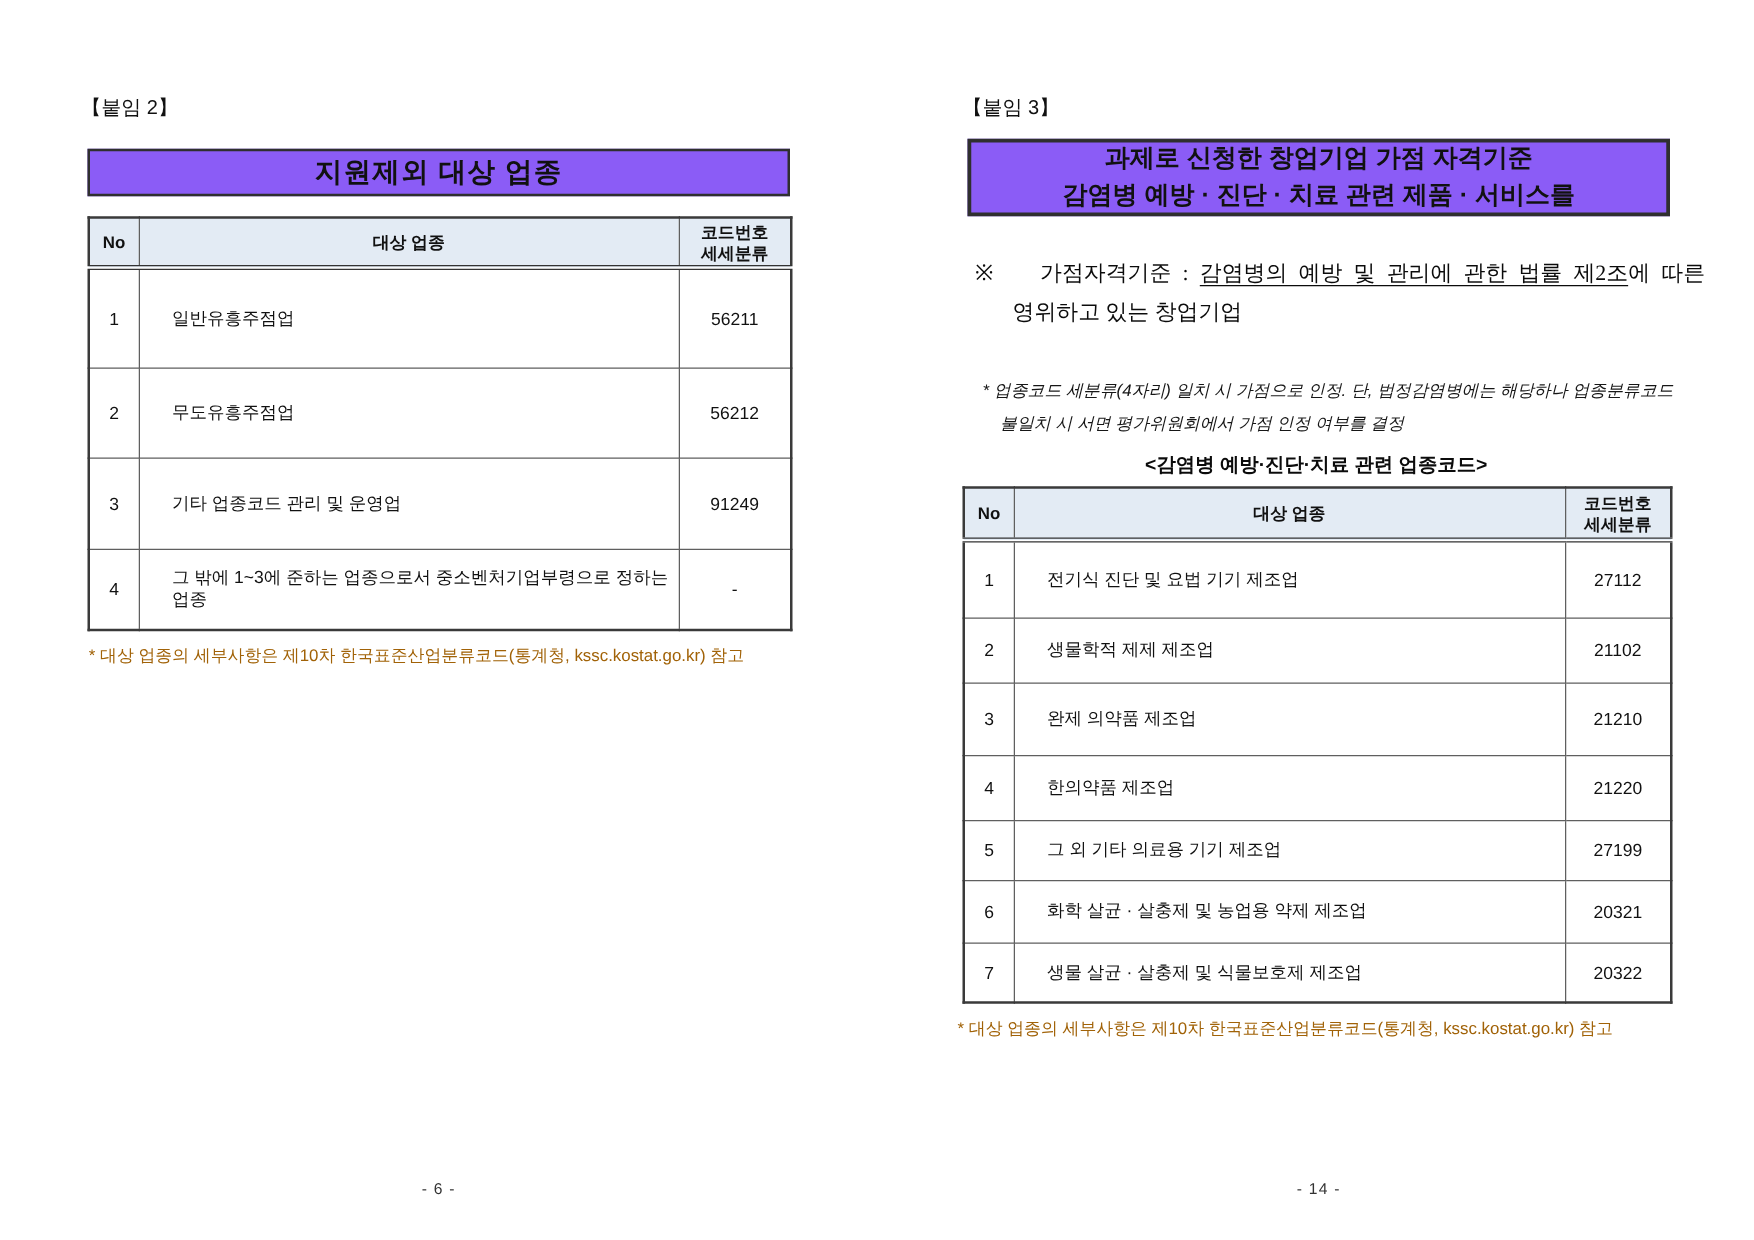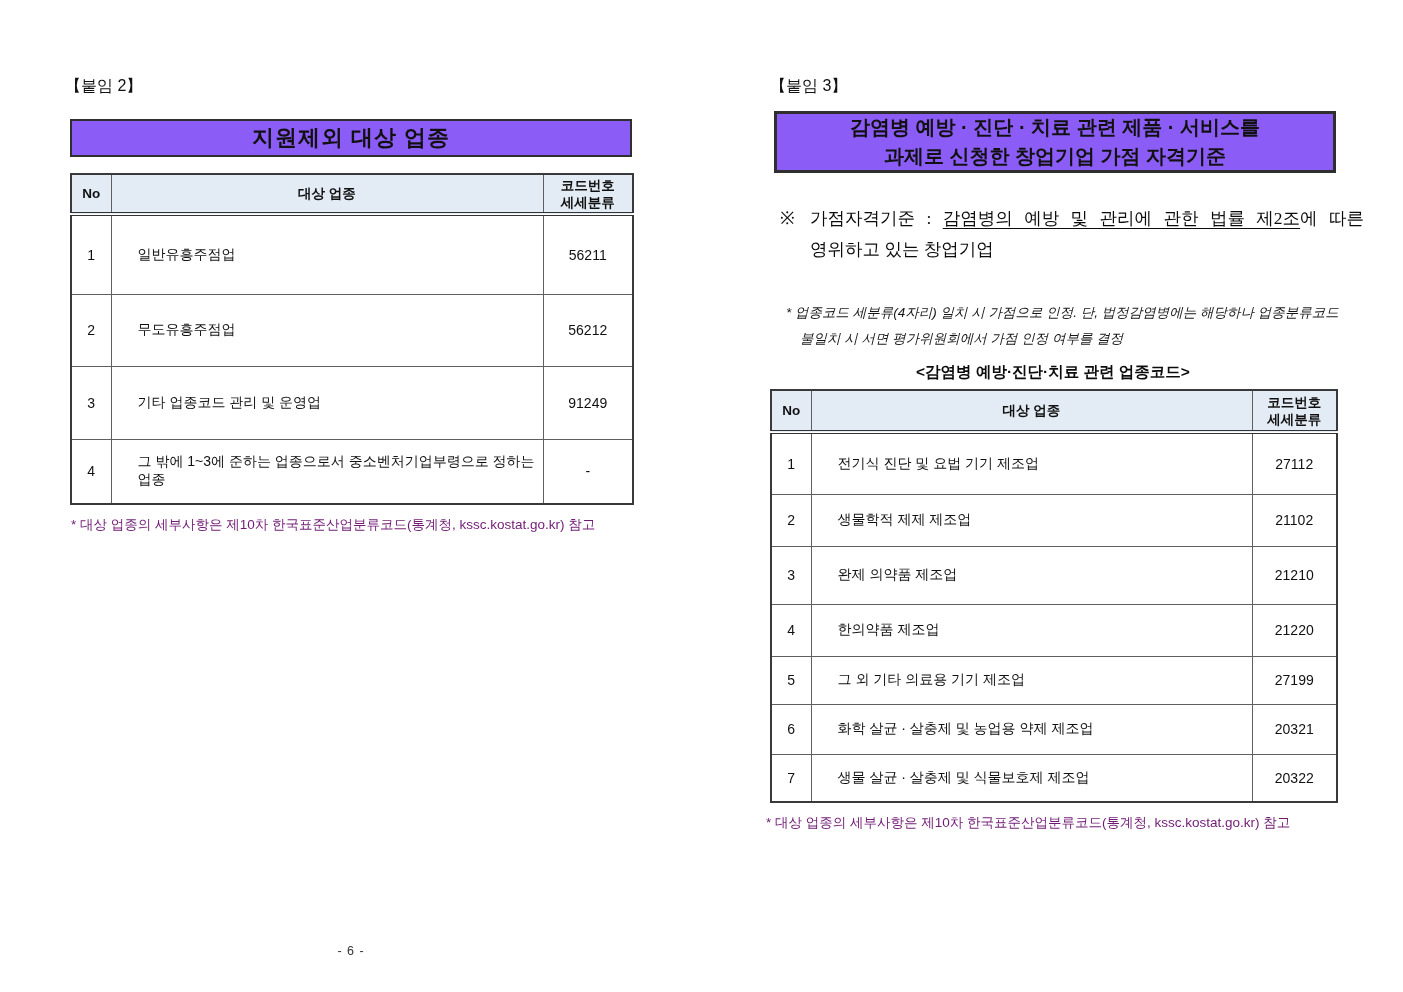--- a/index.html
+++ b/index.html
@@ -41,31 +41,31 @@
     font-size: 13.5px; font-weight: bold;
     text-align: center;
     border-bottom: 4px double #333;
     line-height: 17px;
   }
   table.doc-table td { font-size: 14px; background: #ffffff; }
   td.cell-no { text-align: center; }
   td.cell-industry { text-align: left; padding-left: 26px; padding-right: 6px; }
   td.cell-code { text-align: center; }
 
-  .footnote { font-size: 13.5px; color: #701a75; }
+  .footnote { font-size: 13.5px; color: #a16207; }
 
   .page-num { font-size: 12.5px; color: #333; letter-spacing: 1px; }
 
   .criteria {
     font-family: "Liberation Serif", "DejaVu Serif", serif;
     font-size: 17.5px; line-height: 31px; color: #0b0b0b;
   }
   .criteria .marker { position: absolute; left: 0; top: 0; }
   .criteria .lines { padding-left: 30px; }
-  .jline { text-align: justify; text-align-last: justify; }
+  .jline { text-align: justify; text-align-last: justify; margin-left: 22px; }
   .uline { text-decoration: underline; text-underline-offset: 4px; }
   .criteria sup { font-size: 11px; vertical-align: super; }
 
   .footnote-detail {
     font-size: 13.5px; line-height: 26px; color: #161616;
   }
   .footnote-detail .hang { padding-left: 14px; text-indent: -14px; }
   .footnote-detail .hang2 { padding-left: 14px; }
 
   .table-caption {
@@ -126,22 +126,22 @@
   <div class="abs footnote" style="left:71px;top:516px;width:570px;">* 대상 업종의 세부사항은 제10차 한국표준산업분류코드(통계청, kssc.kostat.go.kr) 참고</div>
 
   <div class="abs page-num" style="left:70px;top:944px;width:562px;text-align:center;">- 6 -</div>
 </div>
 
 <div class="abs" style="left:700px;top:0;width:703px;height:992px;">
 
   <div class="abs attach-label" style="left:70px;top:76px;">【붙임 3】</div>
 
   <div class="abs title-box right-title" style="left:74px;top:111px;width:562px;height:62px;">
+    <div>과제로 신청한 창업기업 가점 자격기준</div>
     <div>감염병 예방 · 진단 · 치료 관련 제품 · 서비스를</div>
-    <div>과제로 신청한 창업기업 가점 자격기준</div>
   </div>
 
   <div class="abs criteria" style="left:80px;top:203px;width:584px;">
     <span class="marker">※</span>
     <div class="lines">
       <div class="jline"><span>가점자격기준 : </span><span class="uline">감염병의 예방 및 관리에 관한 법률 제2조</span><span>에 따른</span></div>
       <div>영위하고 있는 창업기업</div>
     </div>
   </div>
 
@@ -202,13 +202,14 @@
       <tr style="height:48px;">
         <td class="cell-no">7</td>
         <td class="cell-industry">생물 살균 · 살충제 및 식물보호제 제조업</td>
         <td class="cell-code">20322</td>
       </tr>
     </tbody>
   </table>
 
   <div class="abs footnote" style="left:66px;top:814px;width:580px;">* 대상 업종의 세부사항은 제10차 한국표준산업분류코드(통계청, kssc.kostat.go.kr) 참고</div>
 
+  <div class="abs page-num" style="left:74px;top:944px;width:562px;text-align:center;">- 14 -</div>
 </div>
 
 </body></html>

